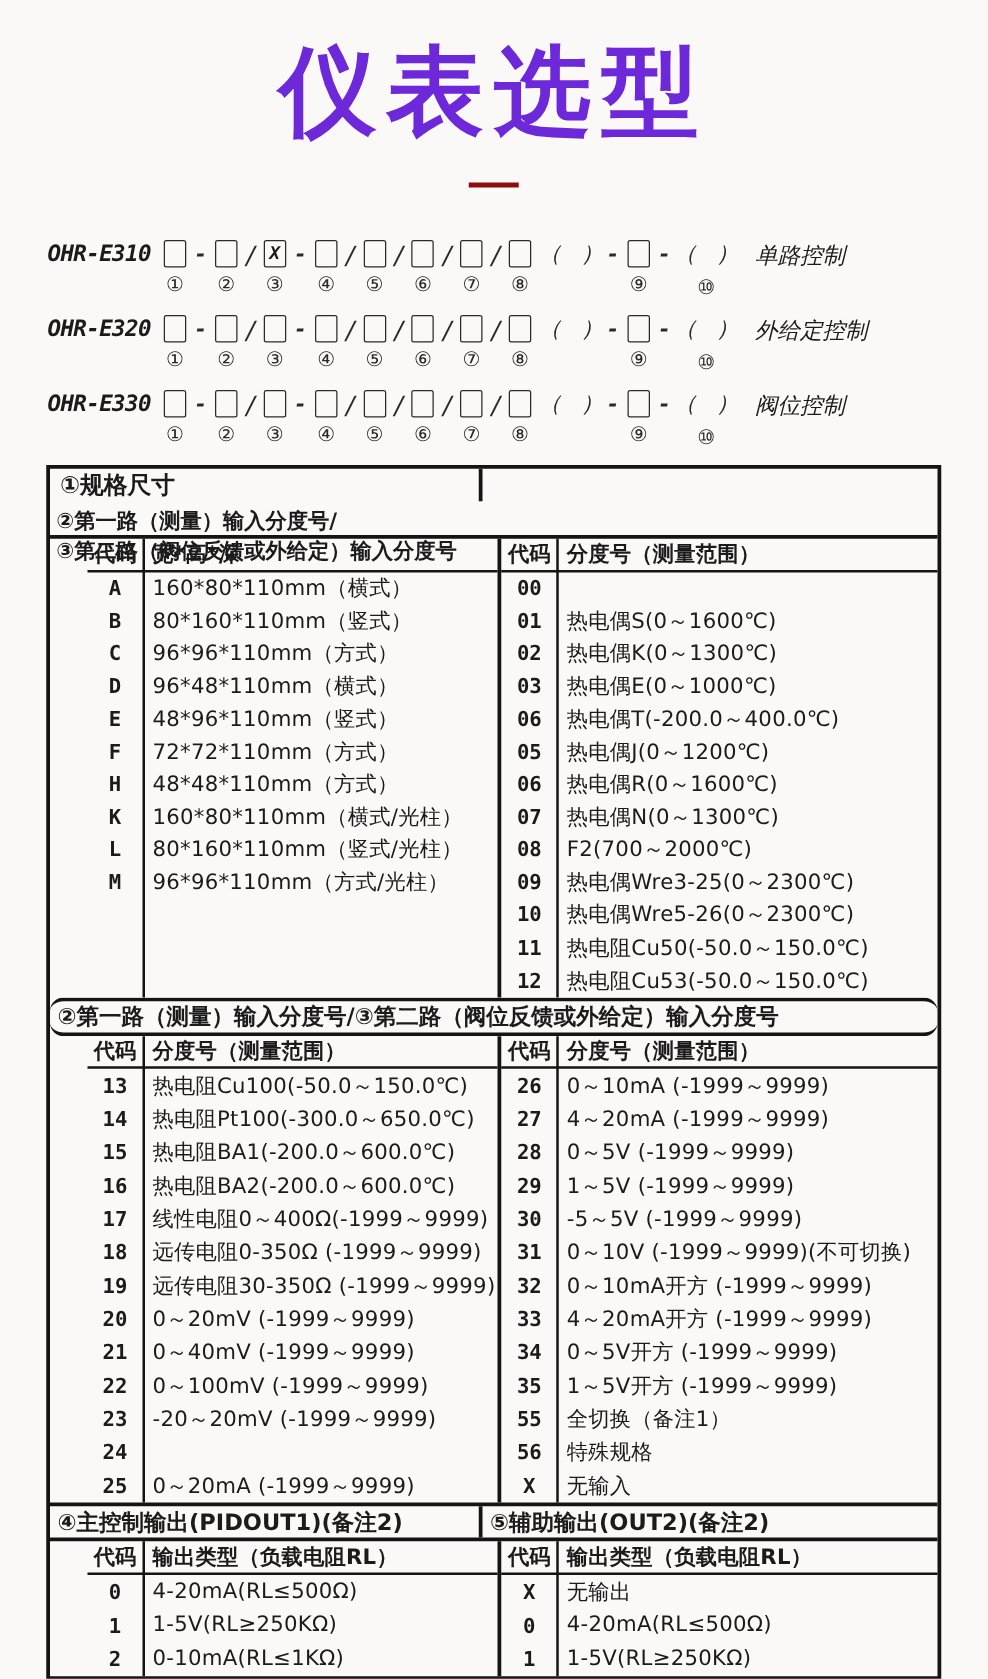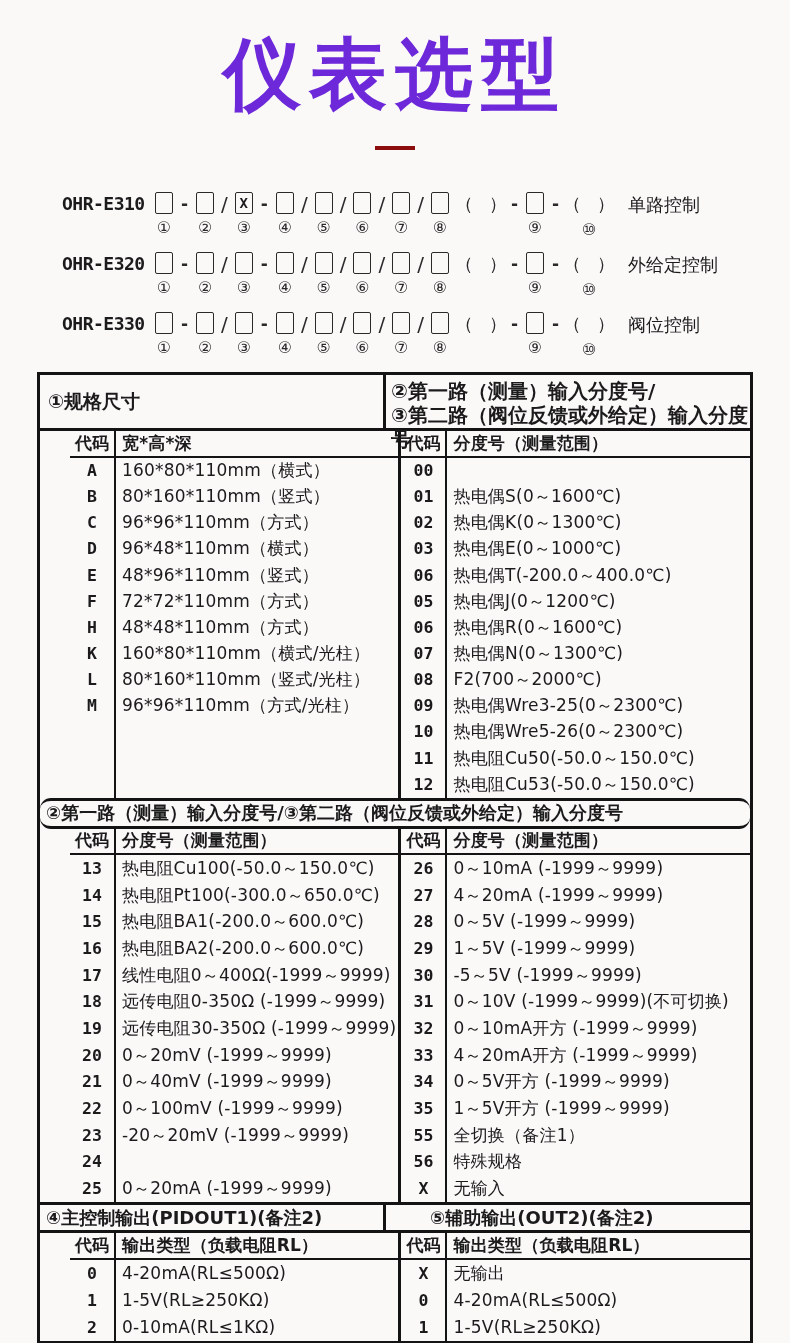--- a/index.html
+++ b/index.html
@@ -18,21 +18,21 @@
     letter-spacing:8px;
     color:#6d28d9;
     line-height:100px;
   }
   .title-underline {
     width:40px; height:4px;
     background:#8b0d0d;
     margin:22px auto 0 auto;
   }
   
-  .model-lines { margin:42px 0 0 62px; }
+  .model-lines { margin:42px 0 0 38px;font-style:italic; }
   .model-line {
     display:flex;
     align-items:flex-start;
     height:49px;
     margin-bottom:11px;
     white-space:nowrap;
   }
   .model-name {
     font-family:"DejaVu Sans Mono","Liberation Mono",monospace;
     font-weight:bold;
@@ -72,37 +72,37 @@
     font-size:17px;
   }
   .split { display:flex;padding-left:30px; }
   .half-l { width:346px; border-right:3px solid #141414; position:relative; }
   .half-r { width:364px; position:relative; }
   .colline { position:absolute; left:44px; top:0; bottom:0; width:1.5px; background:#141414; }
   .sec-head {
     border-bottom:3px solid #141414;
     font-weight:bold;
   }
-  .s1-head { display:flex; height:56px; }
+  .s1-head { display:flex; height:56px;flex-direction:column; }
   .s1-head .hl {
     width:346px; border-right:3px solid #141414;
     display:flex; align-items:center; padding-left:8px;
     font-size:19px;
   }
   .s1-head .hr {
     flex:1; padding:4px 0 0 5px;
-    font-size:20px; line-height:24px;
+    font-size:17px; line-height:24px;
   }
   .s2-head {
     height:31px; display:flex; align-items:center;
     padding-left:6px; font-size:18px;
     border-top:3px solid #141414;
     border-radius:11px;
   }
-  .s3-head { display:flex; height:31px; border-top:3px solid #141414;gap:38px; }
+  .s3-head { display:flex; height:31px; border-top:3px solid #141414; }
   .s3-head .hl, .s3-head .hr {
     display:flex; align-items:center; padding-left:6px; font-size:18px;
   }
   .s3-head .hl { width:346px; border-right:3px solid #141414; }
   .s3-head .hr { flex:1; }
   .subhead {
     display:flex; height:26.5px;
     border-bottom:2.5px solid #141414;
     font-weight:bold; align-items:center;
   }

